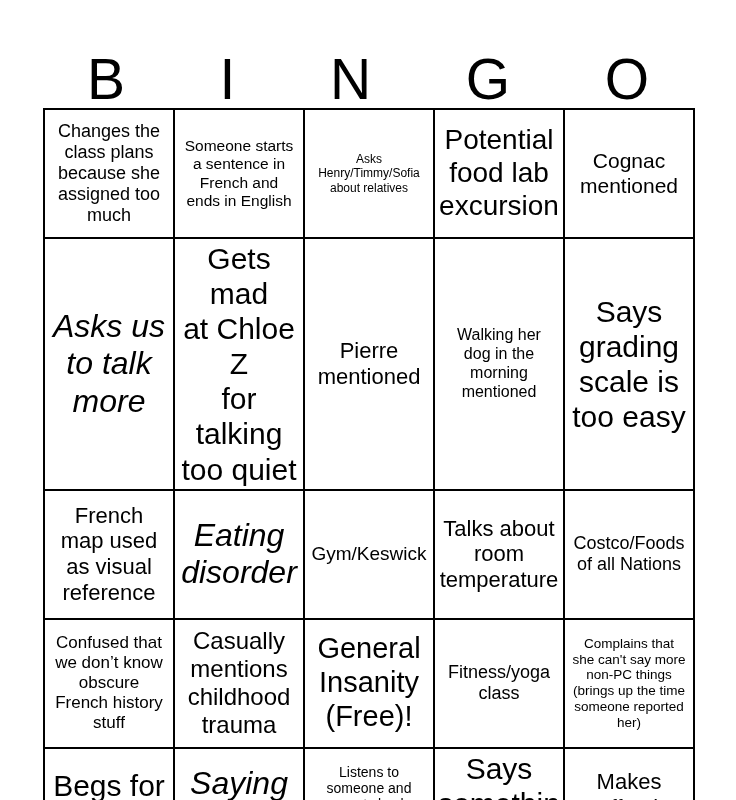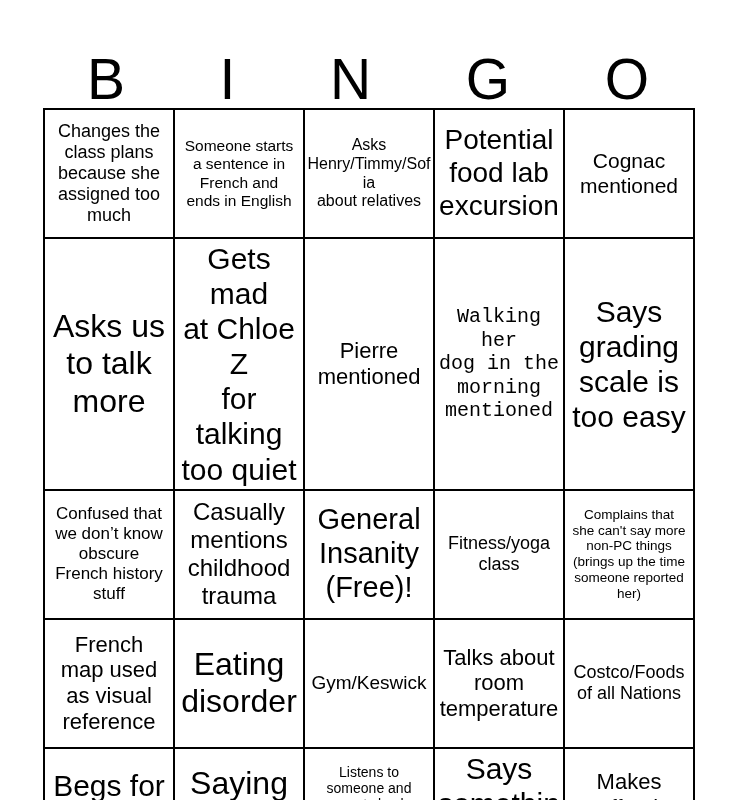--- a/index.html
+++ b/index.html
@@ -46,36 +46,36 @@
     box-sizing: border-box;
     text-align: center;
     vertical-align: middle;
     white-space: pre-line;
     line-height: 1.17;
     padding: 2px;
     overflow: hidden;
     word-wrap: break-word;
     cursor: pointer;
   }
-  .s12 { font-size: 16px; border-radius: 22px; }
+  .s12 { font-size: 12px; border-radius: 22px; }
   .s13 { font-size: 13.5px; }
   .s14 { font-size: 14px; margin-top: 14px; }
   .s15 { font-size: 15.5px; border-radius: 25px; }
   .s17 { font-size: 17px; }
   .s18 { font-size: 18px; }
   .s19 { font-size: 19px; }
-  .s20 { font-size: 20px; font-family: Liberation Mono, monospace; }
+  .s20 { font-size: 16px; }
   .s21 { font-size: 21px; }
   .s22 { font-size: 22px; }
   .s23 { font-size: 22px; margin-top: 46px; }
   .s24 { font-size: 24px; }
   .s25 { font-size: 30px; margin-left: 42px; }
   .s26 { font-size: 28px; }
   .s29 { font-size: 29px; }
-  .s32 { font-size: 32px; }
+  .s32 { font-size: 32px; font-style: italic; }
 </style>
 </head>
 <body>
 
 <div class="card">
 
   <div class="title">
     <span>B</span>
     <span>I</span>
     <span>N</span>
@@ -117,54 +117,54 @@
         <td class="cell s20">Walking her
 dog in the
 morning
 mentioned</td>
         <td class="cell s25">Says
 grading
 scale is
 too easy</td>
       </tr>
       <tr>
+        <td class="cell s22">French
+map used
+as visual
+reference</td>
+        <td class="cell s32">Eating
+disorder</td>
+        <td class="cell s19">Gym/Keswick</td>
+        <td class="cell s22">Talks about
+room
+temperature</td>
+        <td class="cell s18">Costco/Foods
+of all Nations</td>
+      </tr>
+      <tr>
         <td class="cell s17">Confused that
 we don’t know
 obscure
 French history
 stuff</td>
         <td class="cell s24">Casually
 mentions
 childhood
 trauma</td>
         <td class="cell s29">General
 Insanity
 (Free)!</td>
         <td class="cell s18">Fitness/yoga
 class</td>
         <td class="cell s13">Complains that
 she can't say more
 non-PC things
 (brings up the time
 someone reported
 her)</td>
-      </tr>
-      <tr>
-        <td class="cell s22">French
-map used
-as visual
-reference</td>
-        <td class="cell s32">Eating
-disorder</td>
-        <td class="cell s19">Gym/Keswick</td>
-        <td class="cell s22">Talks about
-room
-temperature</td>
-        <td class="cell s18">Costco/Foods
-of all Nations</td>
       </tr>
       <tr>
         <td class="cell s25">Begs for
 chocolate</td>
         <td class="cell s32">Saying
 she is
 fat</td>
         <td class="cell s14">Listens to
 someone and
 parrots back

